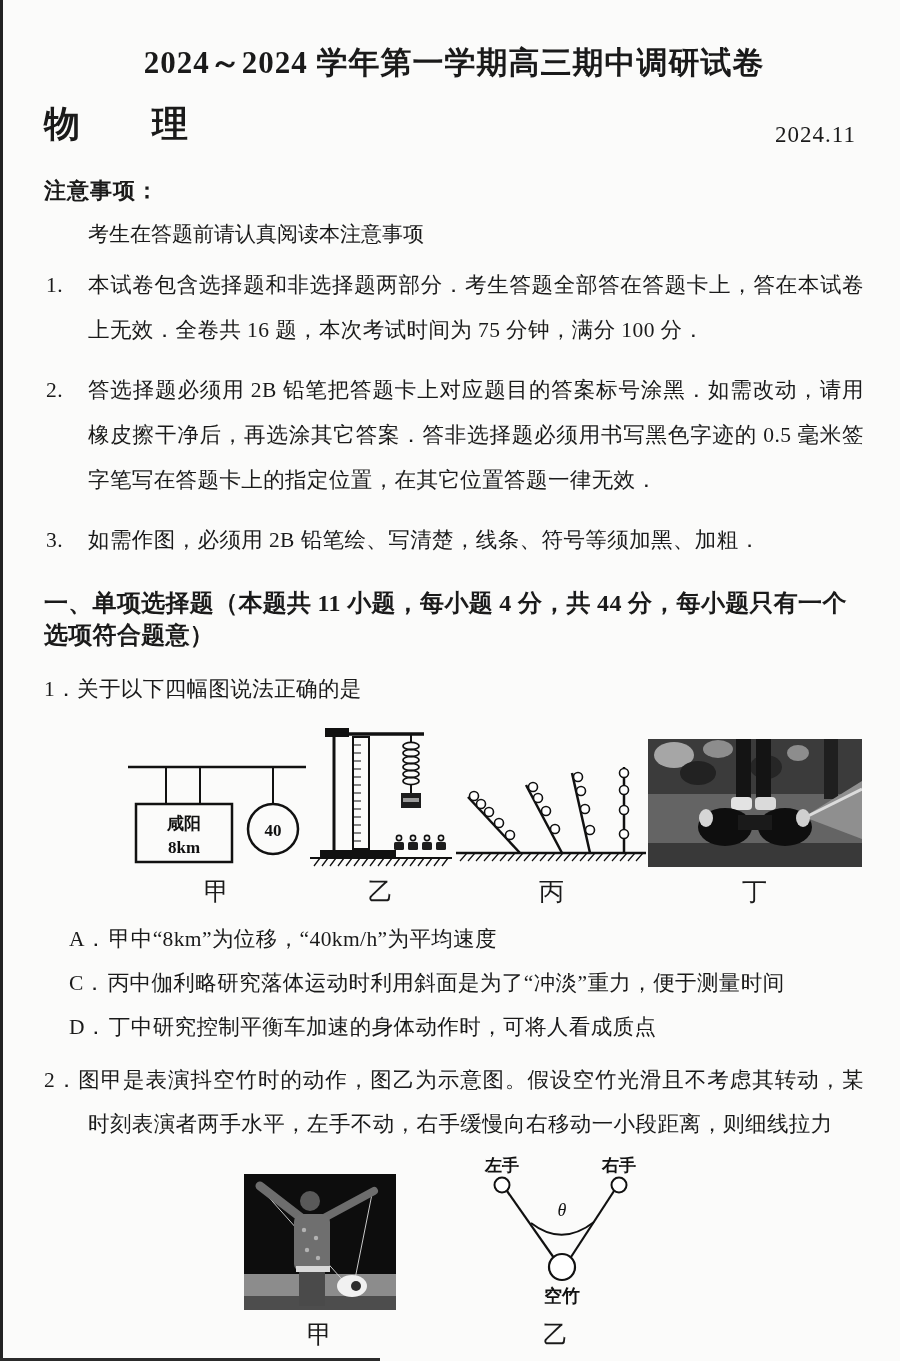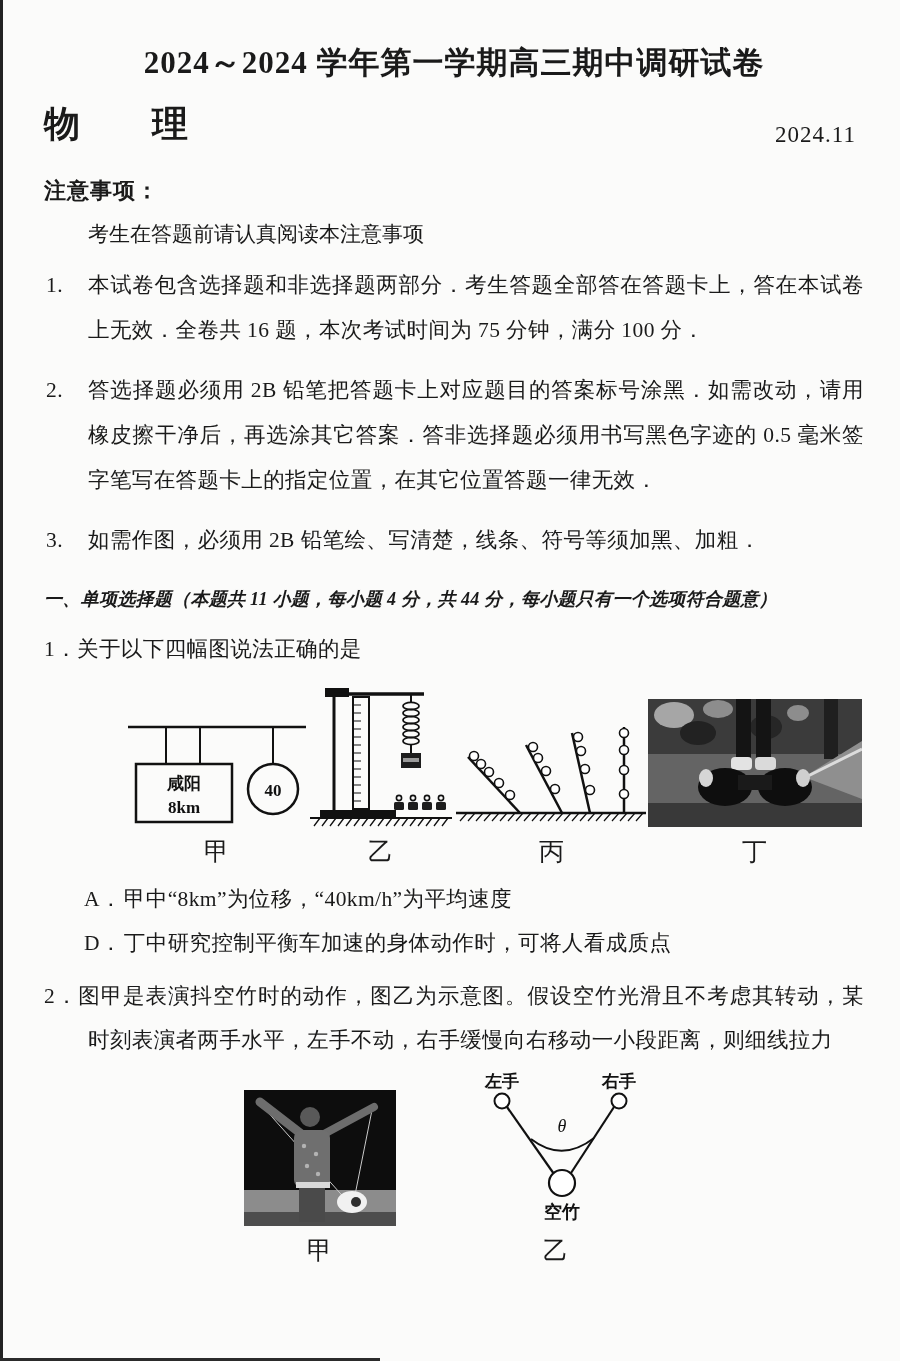--- a/index.html
+++ b/index.html
@@ -26,29 +26,29 @@
     text-align: left; font-size: 36px; font-weight: bold; letter-spacing: 18px;
   }
   .exam-date { position: absolute; right: 8px; top: 22px; font-size: 23px; font-weight: 500; letter-spacing: 1px; }
 
   .notices { margin-top: 26px; font-size: 21.5px; }
   .notices-heading { font-size: 22px; font-weight: bold; letter-spacing: 1px; font-family: Liberation Mono, monospace; }
   .notices-intro { margin-top: 14px; margin-left: 44px; font-size: 21px; }
   .notice-item { position: relative; padding-left: 44px; margin-top: 15px; line-height: 45px; text-align: justify; letter-spacing: 0.4px; }
   .notice-num { position: absolute; left: 2px; top: 0; }
 
-  .section-heading { margin-top: 24px; font-size: 18px; font-weight: bold; letter-spacing: 0.3px; font-style: italic; }
+  .section-heading { margin-top: 24px; font-size: 24px; font-weight: bold; letter-spacing: 0.3px; }
 
   .q-stem { margin-top: 16px; font-size: 21.5px; line-height: 44px; padding-left: 44px; text-indent: -44px; text-align: justify; letter-spacing: 0.4px; }
 
   .fig-row-q1 { margin-top: 10px; padding: 0 2px 0 28px; display: flex; justify-content: flex-end; align-items: flex-end; }
   .fig-block { display: flex; flex-direction: column; align-items: center; }
   .fig-label { margin-top: 8px; font-size: 25px; font-weight: 500; letter-spacing: 1px; }
 
-  .options-q1 { margin-top: 16px; margin-left: 40px; font-size: 21.5px; }
+  .options-q1 { margin-top: 16px; margin-left: 25px; font-size: 21.5px; }
   .options-q1 .option { margin-bottom: 14px; line-height: 30px; letter-spacing: 0.4px; }
   .option .opt-key { margin-right: 2px; }
 
   .fig-row-q2 { margin-top: 8px; margin-left: 200px; display: flex; align-items: flex-end; gap: 58px; }
 
   svg { display: block; }
   svg text { font-family: "Liberation Serif", "DejaVu Serif", serif; fill: #111; }
   .sign-text { font-size: 17px; font-weight: bold; }
   .diag-label { font-size: 17px; font-weight: bold; }
   .theta-label { font-size: 18px; font-style: italic; }
@@ -192,20 +192,21 @@
         <rect x="90" y="76" width="34" height="15" fill="#1a1a1a"></rect>
         <ellipse cx="58" cy="79" rx="7" ry="9" fill="#d6d6d6"></ellipse>
         <ellipse cx="155" cy="79" rx="7" ry="9" fill="#cfcfcf"></ellipse>
       </svg>
       <div class="fig-label">丁</div>
     </div>
   </div>
 
   <div class="options-q1">
     <div class="option"><span class="opt-key">A．</span><span>甲中“8km”为位移，“40km/h”为平均速度</span></div>
+    <div class="option"><span class="opt-key">C．</span><span>丙中伽利略研究落体运动时利用斜面是为了“冲淡”重力，便于测量时间</span></div>
     <div class="option"><span class="opt-key">D．</span><span>丁中研究控制平衡车加速的身体动作时，可将人看成质点</span></div>
   </div>
 
   <div class="q-stem">2．图甲是表演抖空竹时的动作，图乙为示意图。假设空竹光滑且不考虑其转动，某时刻表演者两手水平，左手不动，右手缓慢向右移动一小段距离，则细线拉力</div>
 
   <div class="fig-row-q2">
     <div class="fig-block">
       <svg width="152" height="136" viewBox="0 0 152 136">
         <rect width="152" height="136" fill="#0d0d0d"></rect>
         <rect x="0" y="100" width="152" height="24" fill="#8c8c8c"></rect>

